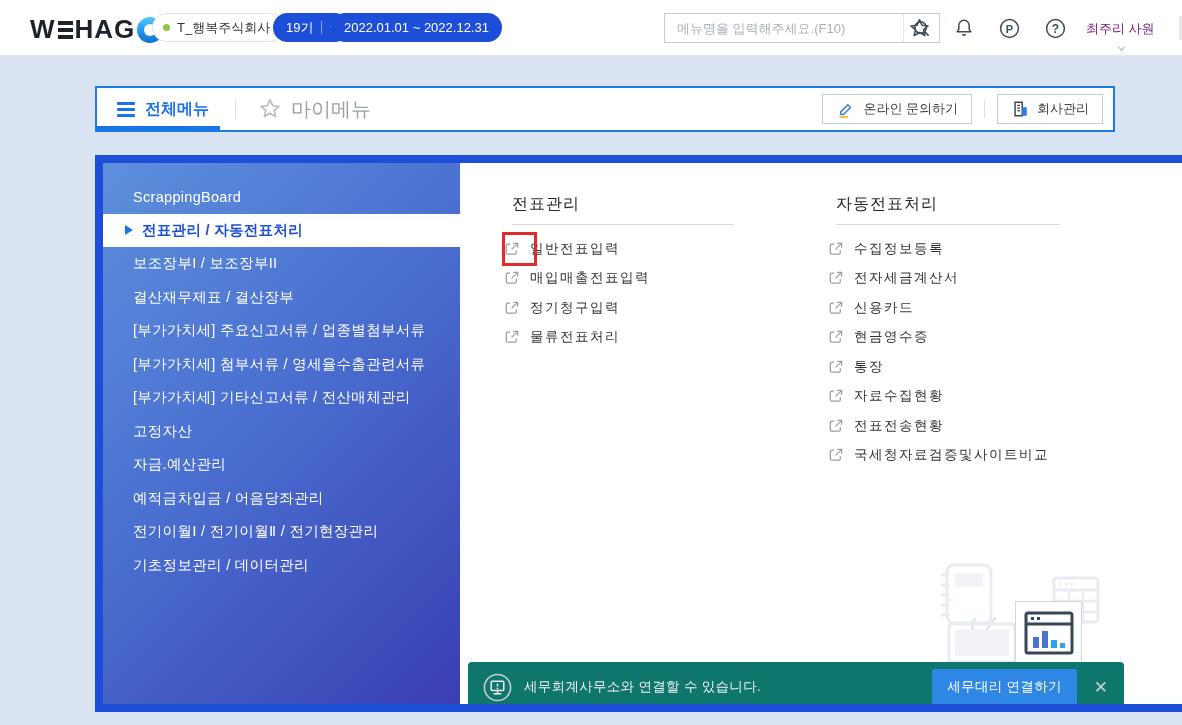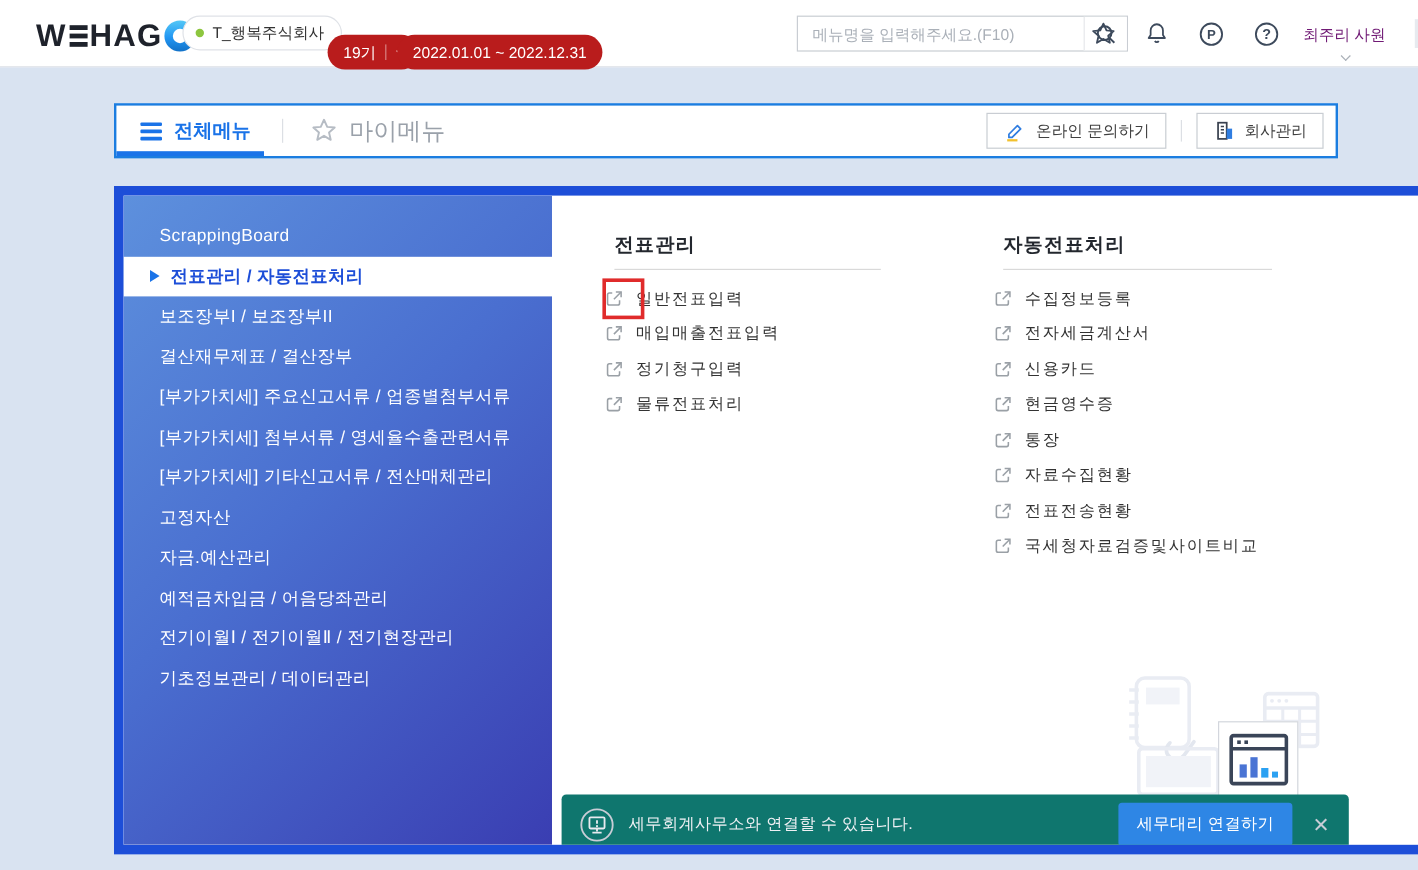--- a/index.html
+++ b/index.html
@@ -25,21 +25,21 @@
     position:relative; margin-left:2px; }
   .logo-o::after { content:""; position:absolute; inset:7px; background:#fff; border-radius:50%; }
   .company-pill {
     position:absolute; left:152px; top:13px; height:29px;
     border:1px solid #dfe2e7; border-radius:15px; background:#fff;
     display:flex; align-items:center; padding:0 14px 0 10px; gap:7px;
     font-size:13px; color:#333;
   }
   .green-dot { width:7px; height:7px; border-radius:50%; background:#8dc63f; }
   .pill-blue {
-    position:absolute; top:29px; height:29px; background:#b91c1c; color:#fff;
+    position:absolute; top:13px; height:29px; background:#1d4ed8; color:#fff;
     border-radius:15px; display:flex; align-items:center; font-size:13px;
     padding:0 13px; gap:8px;
   }
   .pill-period { left:273px; }
   .pill-sep { width:1px; height:13px; background:rgba(255,255,255,.45); }
   .pill-date { left:331px; }
   .chev { width:6px; height:6px; border-right:1.8px solid #fff; border-bottom:1.8px solid #fff;
     transform:rotate(45deg) translateY(-2px); }
   .search-box {
     position:absolute; left:664px; top:13px; width:276px; height:30px;
@@ -94,21 +94,21 @@
   .side-item { height:33.5px; display:flex; align-items:center; padding-left:30px;
     color:#fff; font-size:14.5px; letter-spacing:.3px; cursor:pointer; white-space:nowrap; }
   .side-item.active { background:#fff; color:#1d4ed8; padding-left:22px; font-weight:bold; }
   .side-arrow { width:0; height:0; border-left:8px solid #1a73e8;
     border-top:5.5px solid transparent; border-bottom:5.5px solid transparent; margin-right:9px; }
 
   
   .menu-col { position:absolute; top:31px; }
   .col1 { left:401px; width:230px; }
   .col2 { left:725px; width:232px; }
-  .col-title { font-size:16px; font-weight:bold; color:#23272e; letter-spacing:1px;
+  .col-title { font-size:16px; font-weight:normal; color:#23272e; letter-spacing:1px;
     margin-left:8px; margin-bottom:9px; }
   .col-rule { border:0; border-top:1px solid #d9d9d9; margin-left:8px; margin-bottom:9px; }
   .menu-item { height:29.5px; display:flex; align-items:center; gap:10px; cursor:pointer; }
   .menu-item .lbl { font-size:13.5px; color:#333; letter-spacing:1.5px; white-space:nowrap; }
   .ext-icon { width:16px; height:16px; flex:none; display:flex; }
   .highlight-box { position:absolute; left:399px; top:69px; width:35px; height:34px;
     border:3px solid #e02b2b; z-index:6; pointer-events:none; }
 
   
   .deco { position:absolute; z-index:1; }

